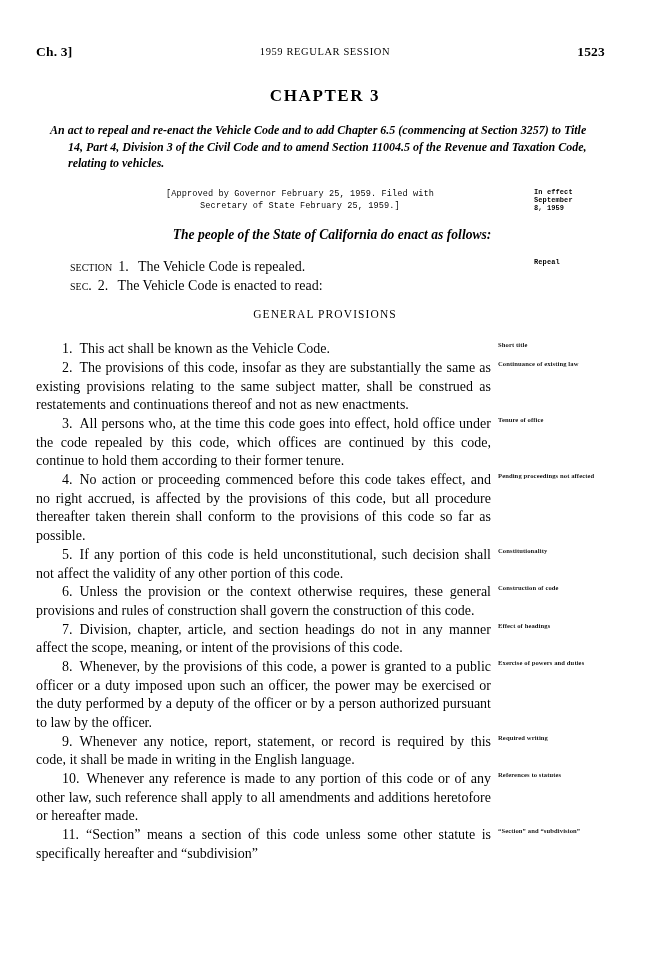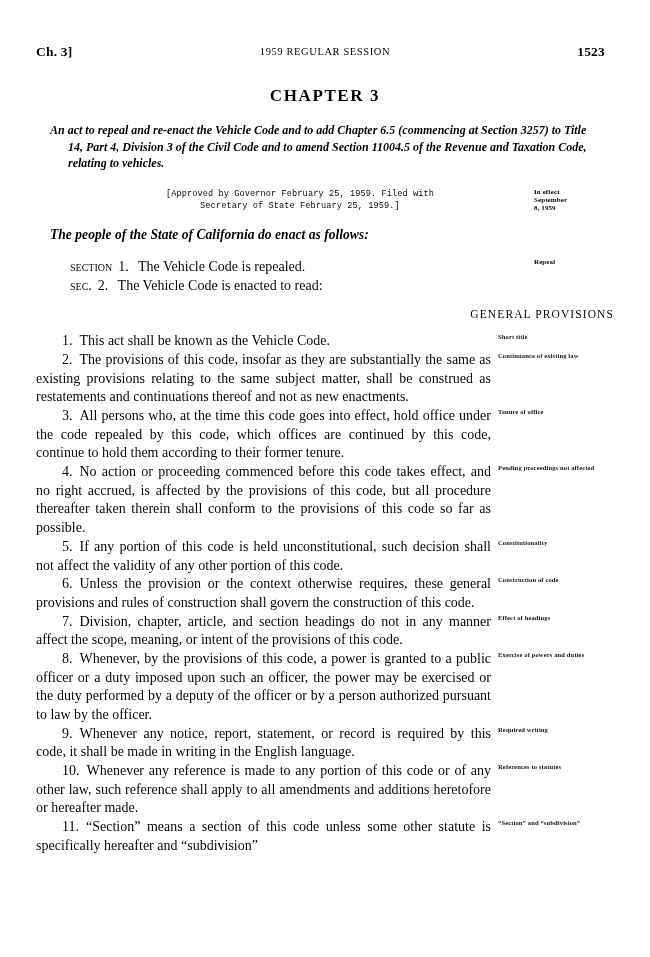--- a/index.html
+++ b/index.html
@@ -101,20 +101,21 @@
     padding: 0 90px 0 40px;
   }
   .approval .ln { display: block; font-family: Liberation Mono, monospace; }
 
   
   .enacting {
     font-style: italic;
     font-weight: bold;
     font-size: 13.6px;
     margin: 10px 0 14px 14px;
+    text-align: center;
   }
 
   
   .sec-lines {
     position: relative;
     margin-bottom: 8px;
   }
   .sec-line {
     font-size: 14px;
     line-height: 1.42;
@@ -122,26 +123,26 @@
   }
   .sec-line .sc {
     font-variant: small-caps;
     text-transform: lowercase;
   }
   .sec-line .sc::first-letter { text-transform: uppercase; }
   .sec-num { margin-right: 6px; }
 
   
   .gp-heading {
-    text-align: right;
+    text-align: center;
     font-size: 11.5px;
     letter-spacing: 1.1px;
     font-variant: small-caps;
     text-transform: uppercase;
-    margin: 12px 0 12px 0;
+    margin: 12px 0 20px 0;
   }
 
   
   .body-col {
     position: relative;
     width: 578px;
   }
   .para-row {
     position: relative;
   }
@@ -171,20 +172,21 @@
     word-break: break-word;
   }
   .sidenote-abs {
     position: absolute;
     left: 498px;
     width: 112px;
     font-size: 7px;
     line-height: 1.2;
     font-weight: bold;
     letter-spacing: 0.1px;
+    font-family: Liberation Mono, monospace;
   }
 
   
   .scanify {
     filter: contrast(1.12) saturate(0);
   }
 </style>
 </head>
 <body>
 

